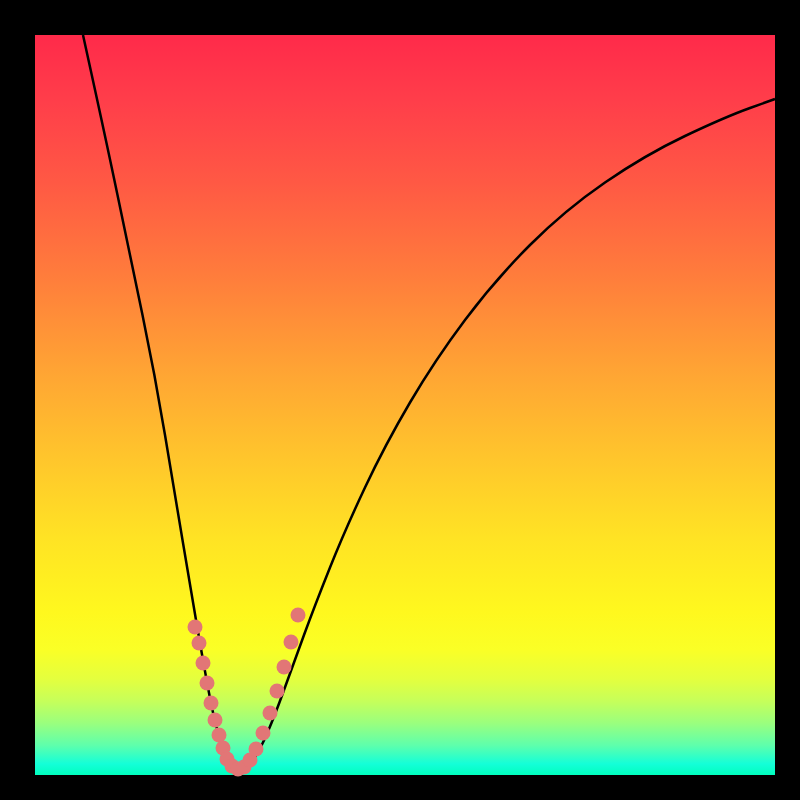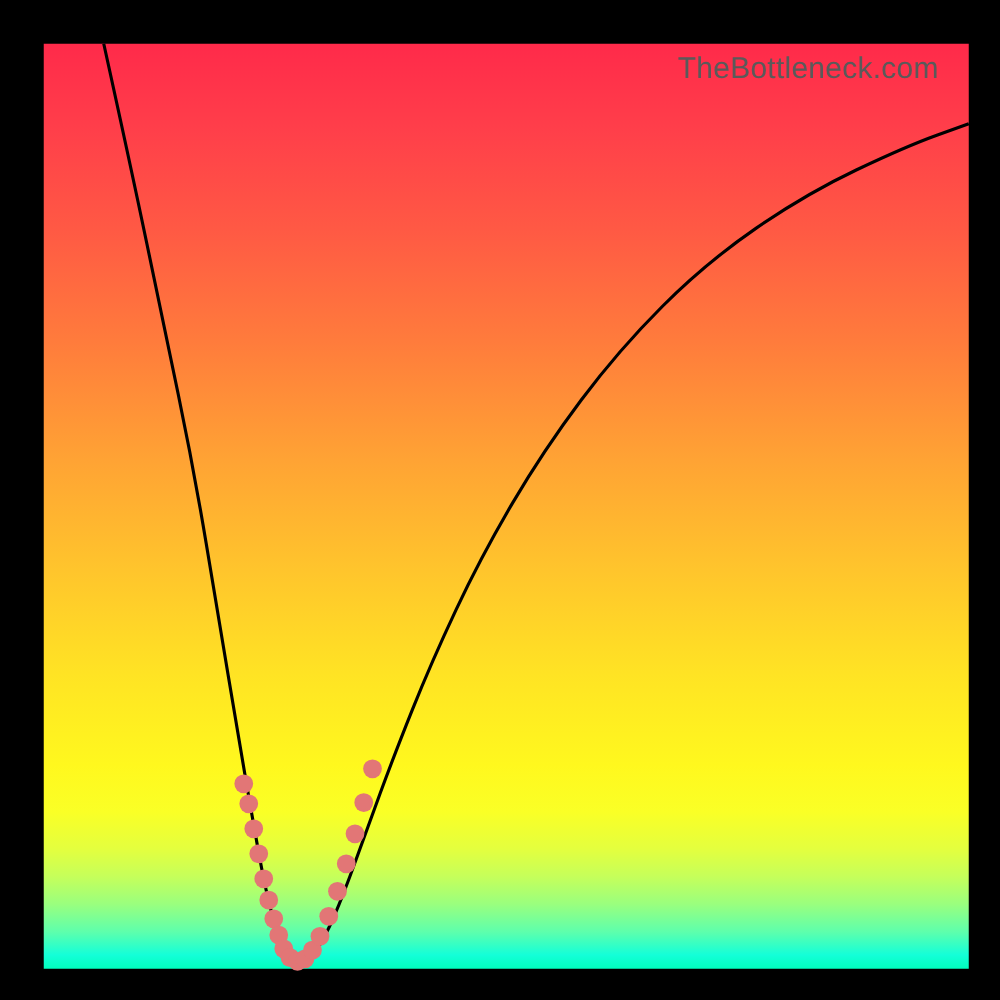--- a/index.html
+++ b/index.html
@@ -59,21 +59,20 @@
     width: 740px;
     height: 740px;
     overflow: visible;
   }
 </style>
 </head>
 <body>
 
 <div class="frame">
   <div class="plot">
-    <div class="watermark" style="right:24px;top:6px;">TheBottleneck.com</div>
 
     <svg class="curve" viewBox="0 0 740 740">
       <path fill="none" stroke="#000" stroke-width="2.5" d="M48 0 Q70 100 82.5 160 Q95 220 107.5 280 Q120 340 130 400 Q140 460 147.5 505 Q155 550 161 585 Q167 620 172.5 650 Q178 680 183 697.5 Q188 715 194 724.5 Q200 734 206 734 Q212 734 218.5 724.5 Q225 715 232.5 697.5 Q240 680 249 655 Q258 630 269 600 Q280 570 295 532.5 Q310 495 330 452.5 Q350 410 375 367.5 Q400 325 430 285 Q460 245 495 210 Q530 175 570 147.5 Q610 120 650 101 Q690 82 715 73 T740 64"></path>
       <g>
           <circle cx="160" cy="592" r="7.5" fill="#e27676"></circle>
           <circle cx="164" cy="608" r="7.5" fill="#e27676"></circle>
           <circle cx="168" cy="628" r="7.5" fill="#e27676"></circle>
           <circle cx="172" cy="648" r="7.5" fill="#e27676"></circle>
           <circle cx="176" cy="668" r="7.5" fill="#e27676"></circle>
           <circle cx="180" cy="685" r="7.5" fill="#e27676"></circle>

